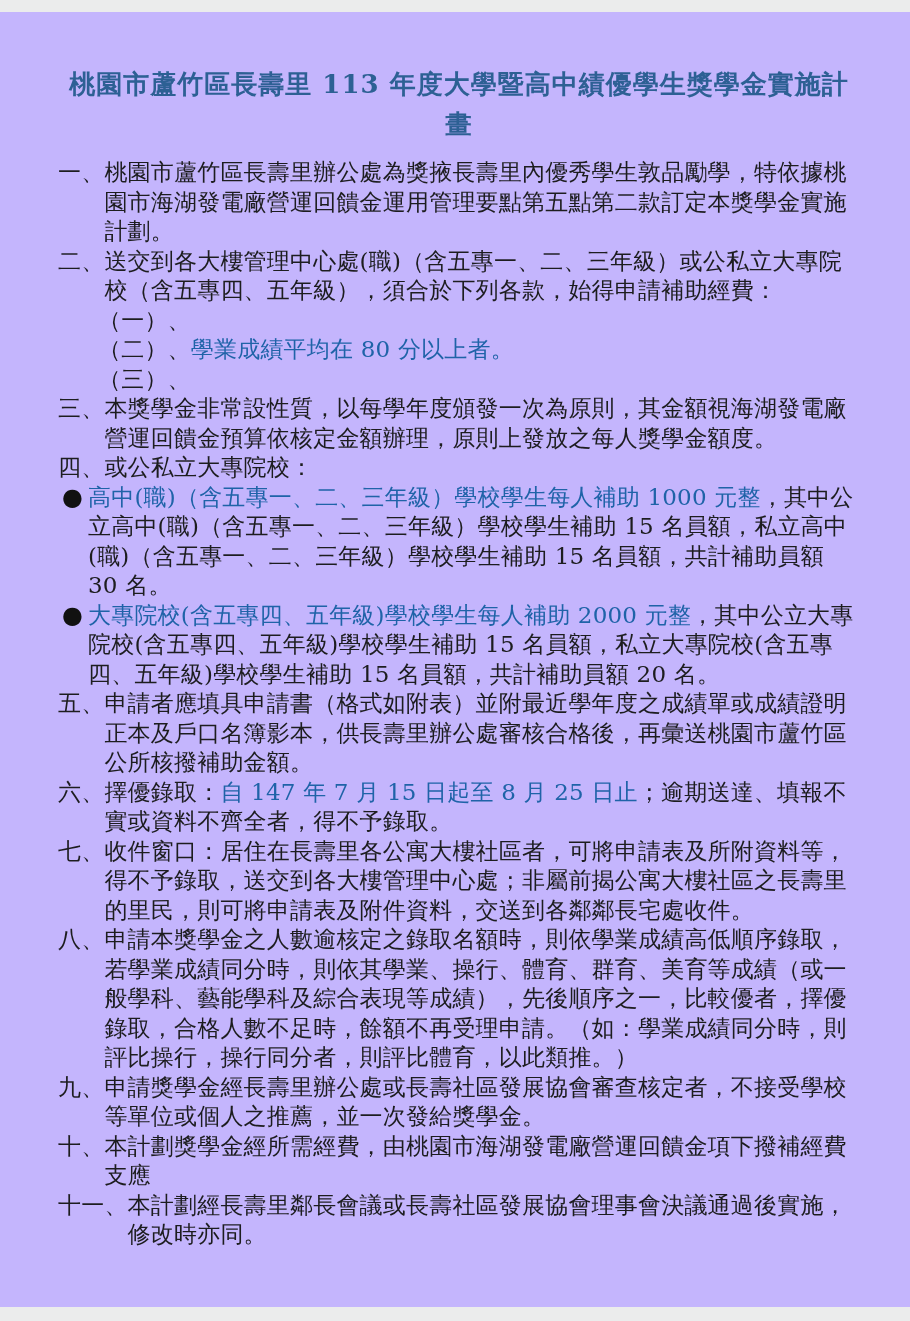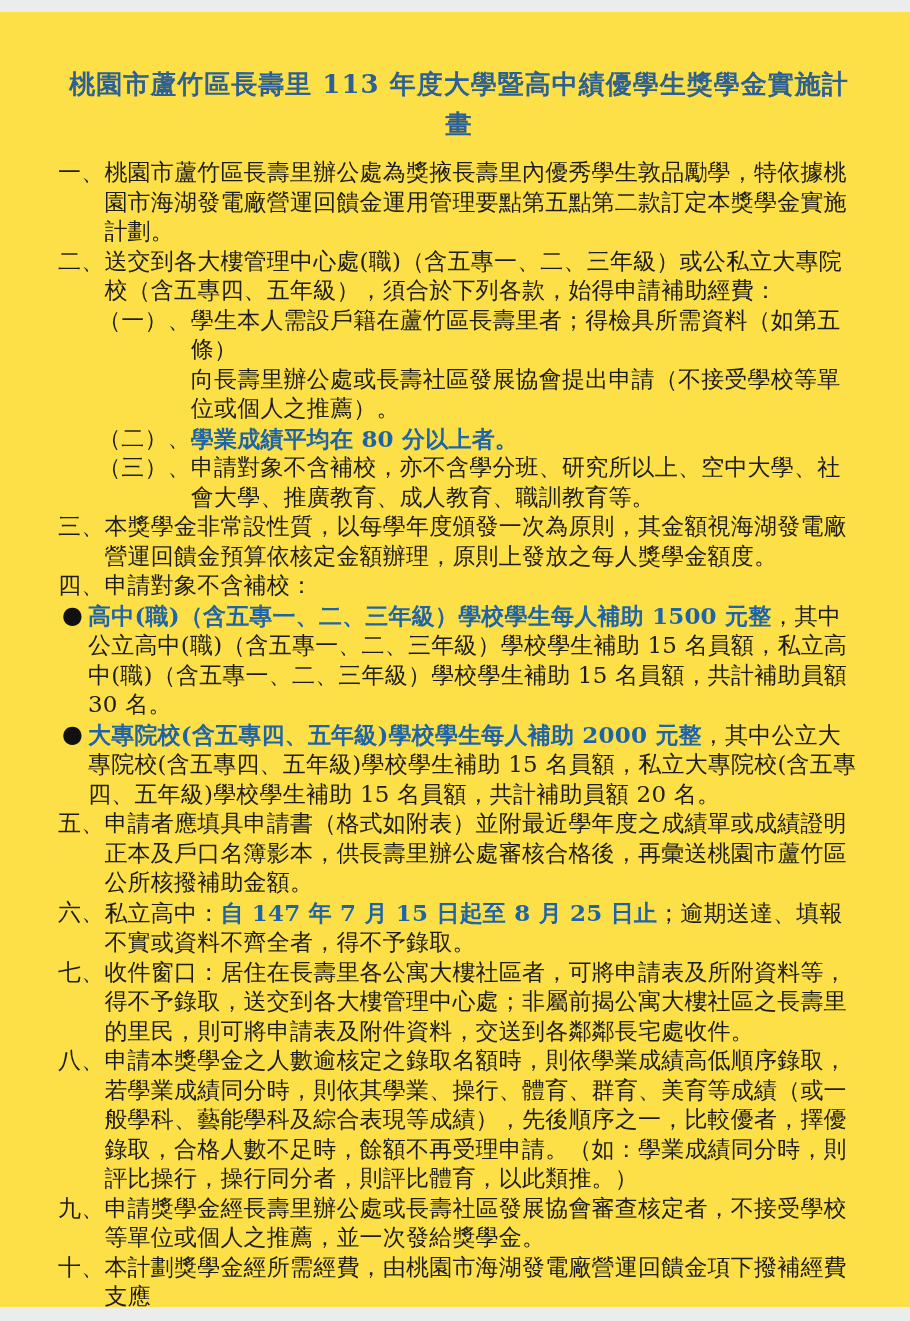--- a/index.html
+++ b/index.html
@@ -1,19 +1,19 @@
 <!DOCTYPE html>
 <html><head>
 <meta charset="utf-8">
 <style>
   html,body{margin:0;padding:0;background:#e9e9e9;}
   .page{
     position:relative;
     width:910px;height:1321px;
-    background:#fde047;
+    background:#c4b5fd;
     overflow:hidden;
     font-family:"DejaVu Serif","Liberation Serif",serif;
     color:#1d1d1f;
   }
   .edge-band{position:absolute;left:0;right:0;background:#ebecec;}
   .edge-band.top{top:0;height:12px;}
   .edge-band.bottom{bottom:0;height:14px;}
   .content{padding:64px 50px 0 58px;}
   .doc-title{
     margin:0 0 14px 0;
@@ -26,21 +26,21 @@
   }
   .body-text{font-size:23px;line-height:29.5px;letter-spacing:0.2px;}
   .item{display:flex;align-items:flex-start;}
   .item .num{flex:0 0 auto;white-space:nowrap;}
   .item .txt{flex:1 1 auto;}
   .sub{display:flex;margin-left:40px;}
   .sub .label{flex:0 0 auto;white-space:nowrap;}
   .sub .txt{flex:1 1 auto;}
   .bullet-row{display:flex;margin-left:4px;}
   .bullet-marker{flex:0 0 26px;font-size:24px;line-height:29.5px;color:#111;}
-  .hl{color:#1f63a8;font-weight:bold;}
+  .hl{color:#1f63a8;font-weight:normal;}
 </style>
 </head>
 <body>
 
 <div class="page">
   <div class="edge-band top"></div>
 
   <div class="content">
     <h1 class="doc-title">桃園市蘆竹區長壽里 113 年度大學暨高中績優學生獎學金實施計畫</h1>
 
@@ -51,61 +51,58 @@
         <span class="txt">桃園市蘆竹區長壽里辦公處為獎掖長壽里內優秀學生敦品勵學，特依據桃園市海湖發電廠營運回饋金運用管理要點第五點第二款訂定本獎學金實施計劃。</span>
       </div>
 
       <div>
         <div class="item">
           <span class="num">二、</span>
           <span class="txt">送交到各大樓管理中心處(職)（含五專一、二、三年級）或公私立大專院校（含五專四、五年級），須合於下列各款，始得申請補助經費：</span>
         </div>
         <div class="sub">
           <span class="label">（一）、</span>
-          <span class="txt"><span>學生本人需設戶籍在蘆竹區長壽里者；得檢具所需資料（如第五條）</span><br>
-          <span>向長壽里辦公處或長壽社區發展協會提出申請（不接受學校等單位或個人之推薦）。</span></span>
         </div>
         <div class="sub">
           <span class="label">（二）、</span>
           <span class="txt hl">學業成績平均在 80 分以上者。</span>
         </div>
         <div class="sub">
           <span class="label">（三）、</span>
-          <span class="txt">申請對象不含補校，亦不含學分班、研究所以上、空中大學、社會大學、推廣教育、成人教育、職訓教育等。</span>
         </div>
       </div>
 
       <div class="item">
         <span class="num">三、</span>
         <span class="txt">本獎學金非常設性質，以每學年度頒發一次為原則，其金額視海湖發電廠營運回饋金預算依核定金額辦理，原則上發放之每人獎學金額度。</span>
       </div>
 
       <div>
         <div class="item">
           <span class="num">四、</span>
-          <span class="txt">申請對象不含補校：</span>
+          <span class="txt">或公私立大專院校：</span>
         </div>
         <div class="bullet-row">
           <span class="bullet-marker">●</span>
-          <span class="txt"><span class="hl">高中(職)（含五專一、二、三年級）學校學生每人補助 1500 元整</span><span>，其中公立高中(職)（含五專一、二、三年級）學校學生補助 15 名員額，私立高中(職)（含五專一、二、三年級）學校學生補助 15 名員額，共計補助員額 30 名。</span></span>
+          <span class="txt"><span class="hl">高中(職)（含五專一、二、三年級）學校學生每人補助 1000 元整</span><span>，其中公立高中(職)（含五專一、二、三年級）學校學生補助 15 名員額，私立高中(職)（含五專一、二、三年級）學校學生補助 15 名員額，共計補助員額 30 名。</span></span>
         </div>
         <div class="bullet-row">
           <span class="bullet-marker">●</span>
           <span class="txt"><span class="hl">大專院校(含五專四、五年級)學校學生每人補助 2000 元整</span><span>，其中公立大專院校(含五專四、五年級)學校學生補助 15 名員額，私立大專院校(含五專四、五年級)學校學生補助 15 名員額，共計補助員額 20 名。</span></span>
         </div>
       </div>
 
       <div class="item">
         <span class="num">五、</span>
         <span class="txt">申請者應填具申請書（格式如附表）並附最近學年度之成績單或成績證明正本及戶口名簿影本，供長壽里辦公處審核合格後，再彙送桃園市蘆竹區公所核撥補助金額。</span>
       </div>
 
       <div class="item">
         <span class="num">六、</span>
-        <span class="txt"><span>私立高中：</span><span class="hl">自 147 年 7 月 15 日起至 8 月 25 日止</span><span>；逾期送達、填報不實或資料不齊全者，得不予錄取。</span></span>
+        <span class="txt"><span>擇優錄取：</span><span class="hl">自 147 年 7 月 15 日起至 8 月 25 日止</span><span>；逾期送達、填報不實或資料不齊全者，得不予錄取。</span></span>
       </div>
 
       <div class="item">
         <span class="num">七、</span>
         <span class="txt">收件窗口：居住在長壽里各公寓大樓社區者，可將申請表及所附資料等，得不予錄取，送交到各大樓管理中心處；非屬前揭公寓大樓社區之長壽里的里民，則可將申請表及附件資料，交送到各鄰鄰長宅處收件。</span>
       </div>
 
       <div class="item">
         <span class="num">八、</span>
         <span class="txt">申請本獎學金之人數逾核定之錄取名額時，則依學業成績高低順序錄取，若學業成績同分時，則依其學業、操行、體育、群育、美育等成績（或一般學科、藝能學科及綜合表現等成績），先後順序之一，比較優者，擇優錄取，合格人數不足時，餘額不再受理申請。（如：學業成績同分時，則評比操行，操行同分者，則評比體育，以此類推。）</span>

